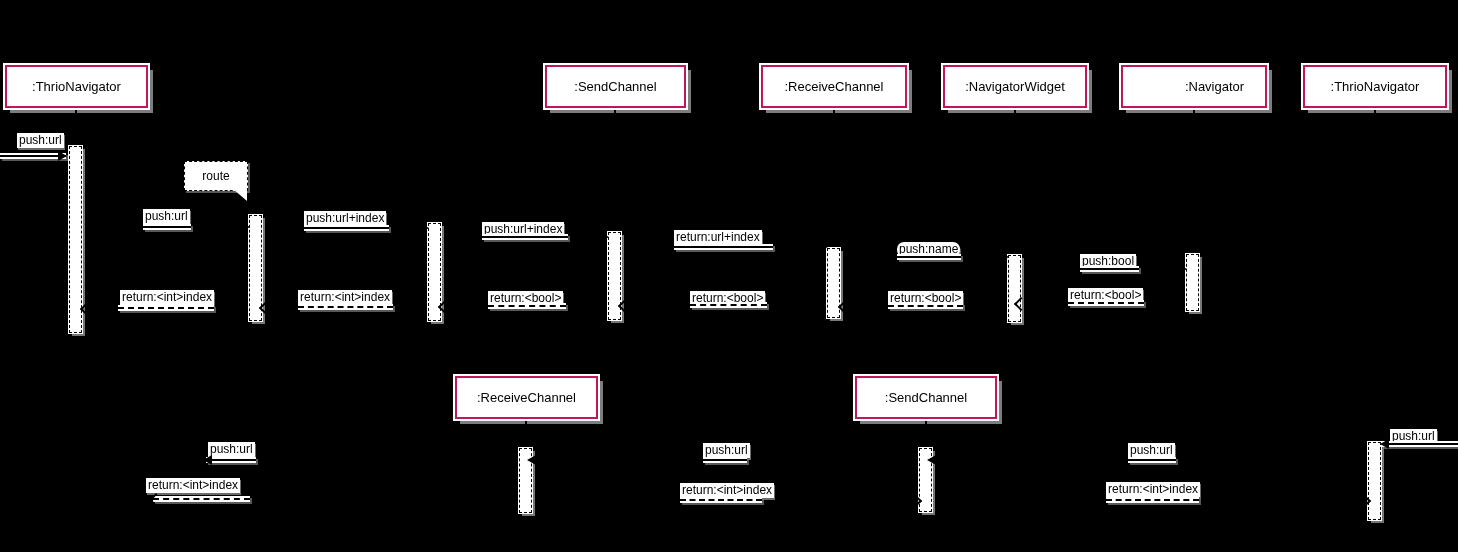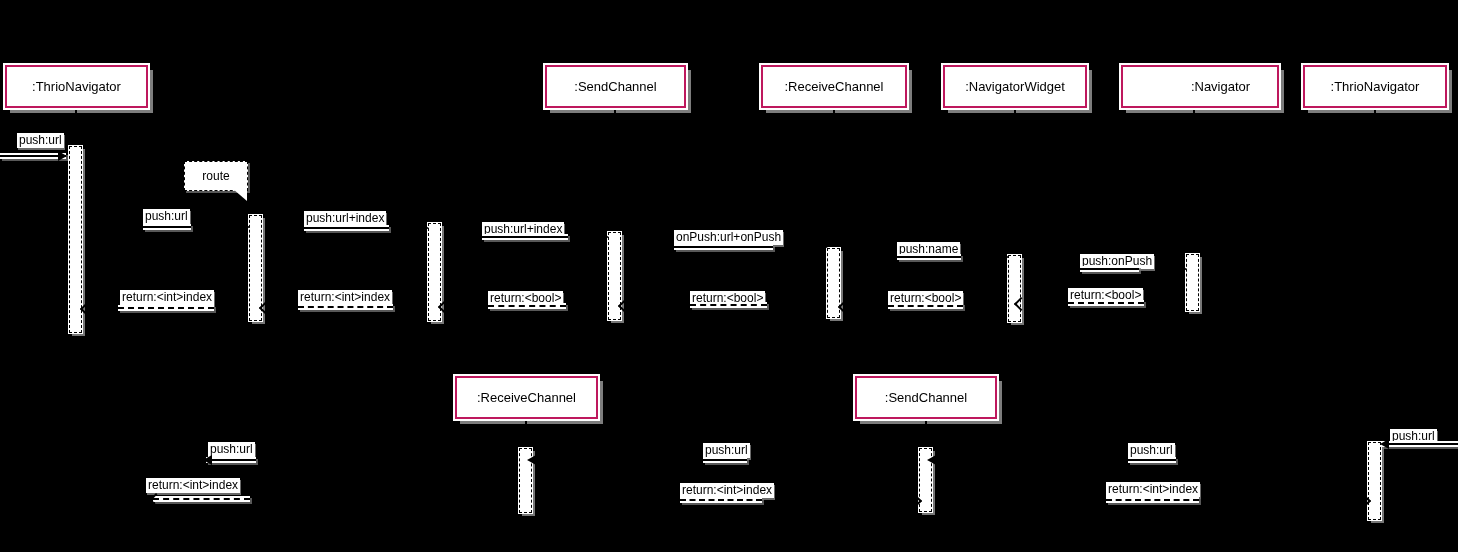--- a/index.html
+++ b/index.html
@@ -32,21 +32,21 @@
 </style>
 </head>
 <body>
 
 <div id="stage">
 
   <div class="pbox" style="left:5px;top:65px;width:143px;">:ThrioNavigator</div>
   <div class="pbox" style="left:545px;top:65px;width:141px;">:SendChannel</div>
   <div class="pbox" style="left:761px;top:65px;width:146px;">:ReceiveChannel</div>
   <div class="pbox" style="left:943px;top:65px;width:144px;">:NavigatorWidget</div>
-  <div class="pbox" style="left:1121px;top:65px;width:158px;padding-left:41px;">:Navigator</div>
+  <div class="pbox" style="left:1121px;top:65px;width:146px;padding-left:41px;">:Navigator</div>
   <div class="pbox" style="left:1303px;top:65px;width:144px;">:ThrioNavigator</div>
 
   <div class="pbox" style="left:455px;top:376px;width:143px;">:ReceiveChannel</div>
   <div class="pbox" style="left:855px;top:376px;width:142px;">:SendChannel</div>
 
   <div class="lstub" style="left:75px;top:110px;"></div>
   <div class="lstub" style="left:255px;top:110px;"></div>
   <div class="lstub" style="left:434px;top:110px;"></div>
   <div class="lstub" style="left:614px;top:110px;"></div>
   <div class="lstub" style="left:833px;top:110px;"></div>
@@ -109,45 +109,45 @@
       <div class="line"></div>
     </div>
   <div class="head hsr" style="left:600px;top:232px;"></div>
 
   <div class="mlabel" style="left:488px;top:291px;">return:&lt;bool&gt;</div>
   <div class="stub dashed" style="left:488px;top:303px;width:78px;">
       <div class="line"></div>
     </div>
   <div class="head hol" style="left:440px;top:302px;"></div>
 
-  <div class="mlabel" style="left:674px;top:230px;">onPush:url+onPush</div>
+  <div class="mlabel" style="left:674px;top:230px;">return:url+index</div>
   <div class="stub" style="left:674px;top:244px;width:99px;">
       <div class="line"></div>
     </div>
   <div class="head hsr" style="left:819px;top:242px;"></div>
 
   <div class="mlabel" style="left:690px;top:291px;">return:&lt;bool&gt;</div>
   <div class="stub dashed" style="left:690px;top:302px;width:77px;">
       <div class="line"></div>
     </div>
   <div class="head hol" style="left:620px;top:301px;"></div>
 
-  <div class="mlabel" style="left:897px;top:242px;">push:name</div>
+  <div class="mlabel" style="left:897px;top:242px;border-radius:7px;">push:name</div>
   <div class="stub" style="left:897px;top:254px;width:64px;">
       <div class="line"></div>
     </div>
   <div class="head hsr" style="left:1000px;top:252px;"></div>
 
   <div class="mlabel" style="left:888px;top:291px;">return:&lt;bool&gt;</div>
   <div class="stub dashed" style="left:888px;top:303px;width:75px;">
       <div class="line"></div>
     </div>
   <div class="head hol" style="left:840px;top:302px;"></div>
 
-  <div class="mlabel" style="left:1080px;top:254px;">push:onPush</div>
+  <div class="mlabel" style="left:1080px;top:254px;">push:bool</div>
   <div class="stub" style="left:1080px;top:266px;width:59px;">
       <div class="line"></div>
     </div>
   <div class="head hsr" style="left:1178px;top:264px;"></div>
 
   <div class="mlabel" style="left:1068px;top:288px;">return:&lt;bool&gt;</div>
   <div class="stub dashed" style="left:1068px;top:300px;width:76px;">
       <div class="line"></div>
     </div>
   <div class="head hol" style="left:1016px;top:299px;"></div>

